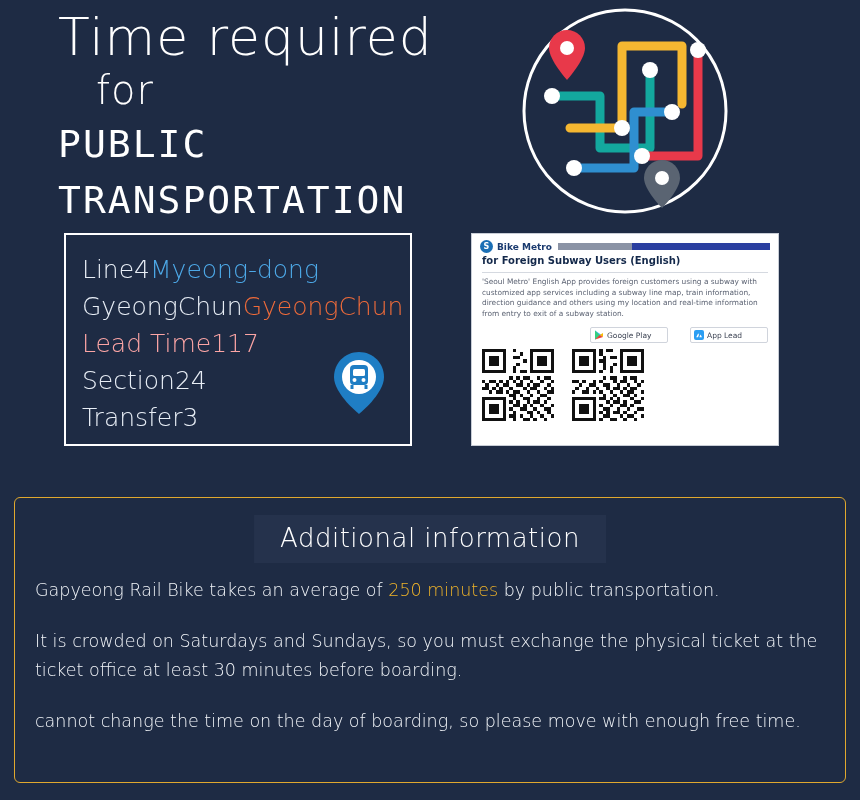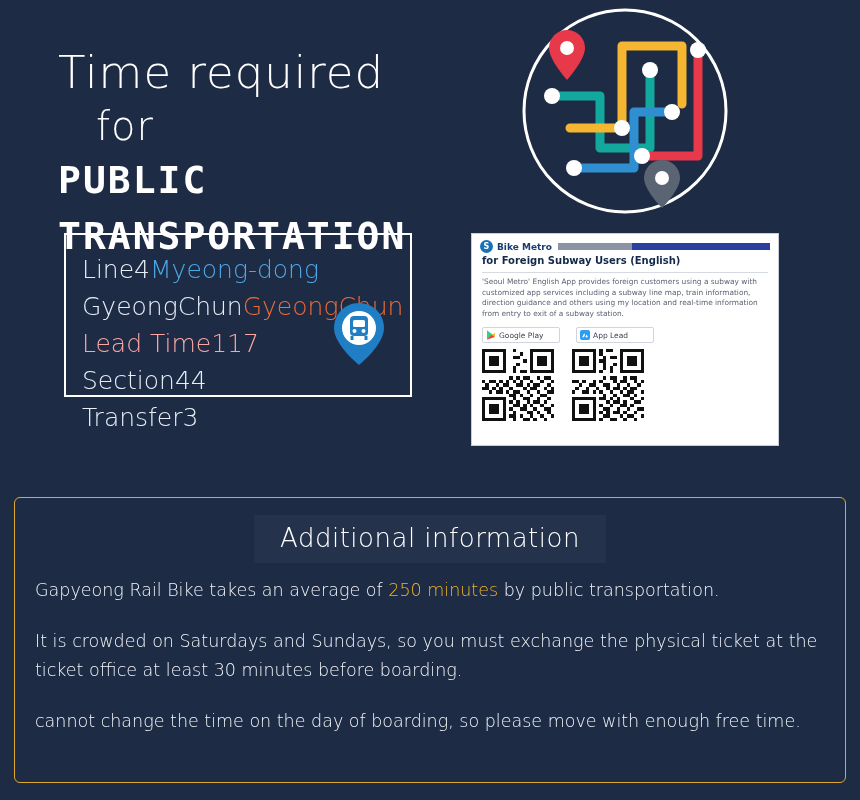--- a/index.html
+++ b/index.html
@@ -23,54 +23,53 @@
     top: 10px;
     width: 440px;
   }
   .header-title .line {
     color: #ffffff;
     font-family: "DejaVu Sans", sans-serif;
     font-weight: 300;
     letter-spacing: 1px;
   }
   .header-title .l1 {
-    font-size: 45px;
+    font-size: 52px;
     line-height: 54px;
-    margin-top: 36px;
   }
   .header-title .l2 {
     font-size: 40px;
     line-height: 52px;
     margin-left: 38px;
   }
   .header-title .l3,
   .header-title .l4 {
     font-family: "DejaVu Sans Mono", monospace;
     font-size: 38px;
     line-height: 56px;
     letter-spacing: 2px;
-    font-weight: 700;
+    font-weight: 400;
   }
 
   
   .metro-circle {
     position: absolute;
     left: 522px;
     top: 8px;
     width: 206px;
     height: 206px;
   }
 
   
   .info-box {
     position: absolute;
     left: 64px;
     top: 233px;
     width: 348px;
-    height: 164px;
+    height: 213px;
     border: 2px solid #ffffff;
     box-sizing: border-box;
   }
   .info-lines {
     position: absolute;
     left: 16px;
     top: 16px;
     font-size: 25px;
     line-height: 37px;
     font-weight: 300;
@@ -153,22 +152,23 @@
     background: #d5d9e0;
   }
   .app-body {
     padding: 0 10px;
     font-size: 7.4px;
     line-height: 10.5px;
     color: #5b6272;
   }
   .store-row {
     display: flex;
-    gap: 16px;
+    gap: 22px;
     padding: 8px 10px 4px 10px;
+    justify-content: flex-end;
   }
   .store-badge {
     display: flex;
     align-items: center;
     gap: 3px;
     border: 1px solid #d0d4dc;
     border-radius: 2px;
     padding: 2px 6px 2px 3px;
     font-size: 7.5px;
     color: #3b4252;
@@ -276,21 +276,21 @@
     <span class="row">
       <span class="tk-white">Line4</span><span class="tk-blue">Myeong-dong</span>
     </span>
     <span class="row">
       <span class="tk-white">GyeongChun</span><span class="tk-orange">GyeongChun</span>
     </span>
     <span class="row">
       <span class="tk-yellow">Lead Time</span><span class="tk-yellow">117</span>
     </span>
     <span class="row">
-      <span class="tk-white">Section</span><span class="tk-white">44</span>
+      <span class="tk-white">Section</span><span class="tk-white">24</span>
     </span>
     <span class="row">
       <span class="tk-white">Transfer</span><span class="tk-white">3</span>
     </span>
   </div>
   <div class="pin-icon">
     <svg width="54" height="66" viewBox="0 0 54 66" xmlns="http://www.w3.org/2000/svg">
       <path d="M27,2 C41,2 52,13 52,27 C52,44 27,64 27,64 C27,64 2,44 2,27 C2,13 13,2 27,2 Z" fill="#1f7ec4"></path>
       <circle cx="27" cy="27" r="17" fill="#ffffff"></circle>
       <rect x="18" y="15" width="18" height="20" rx="4" fill="#1f7ec4"></rect>

